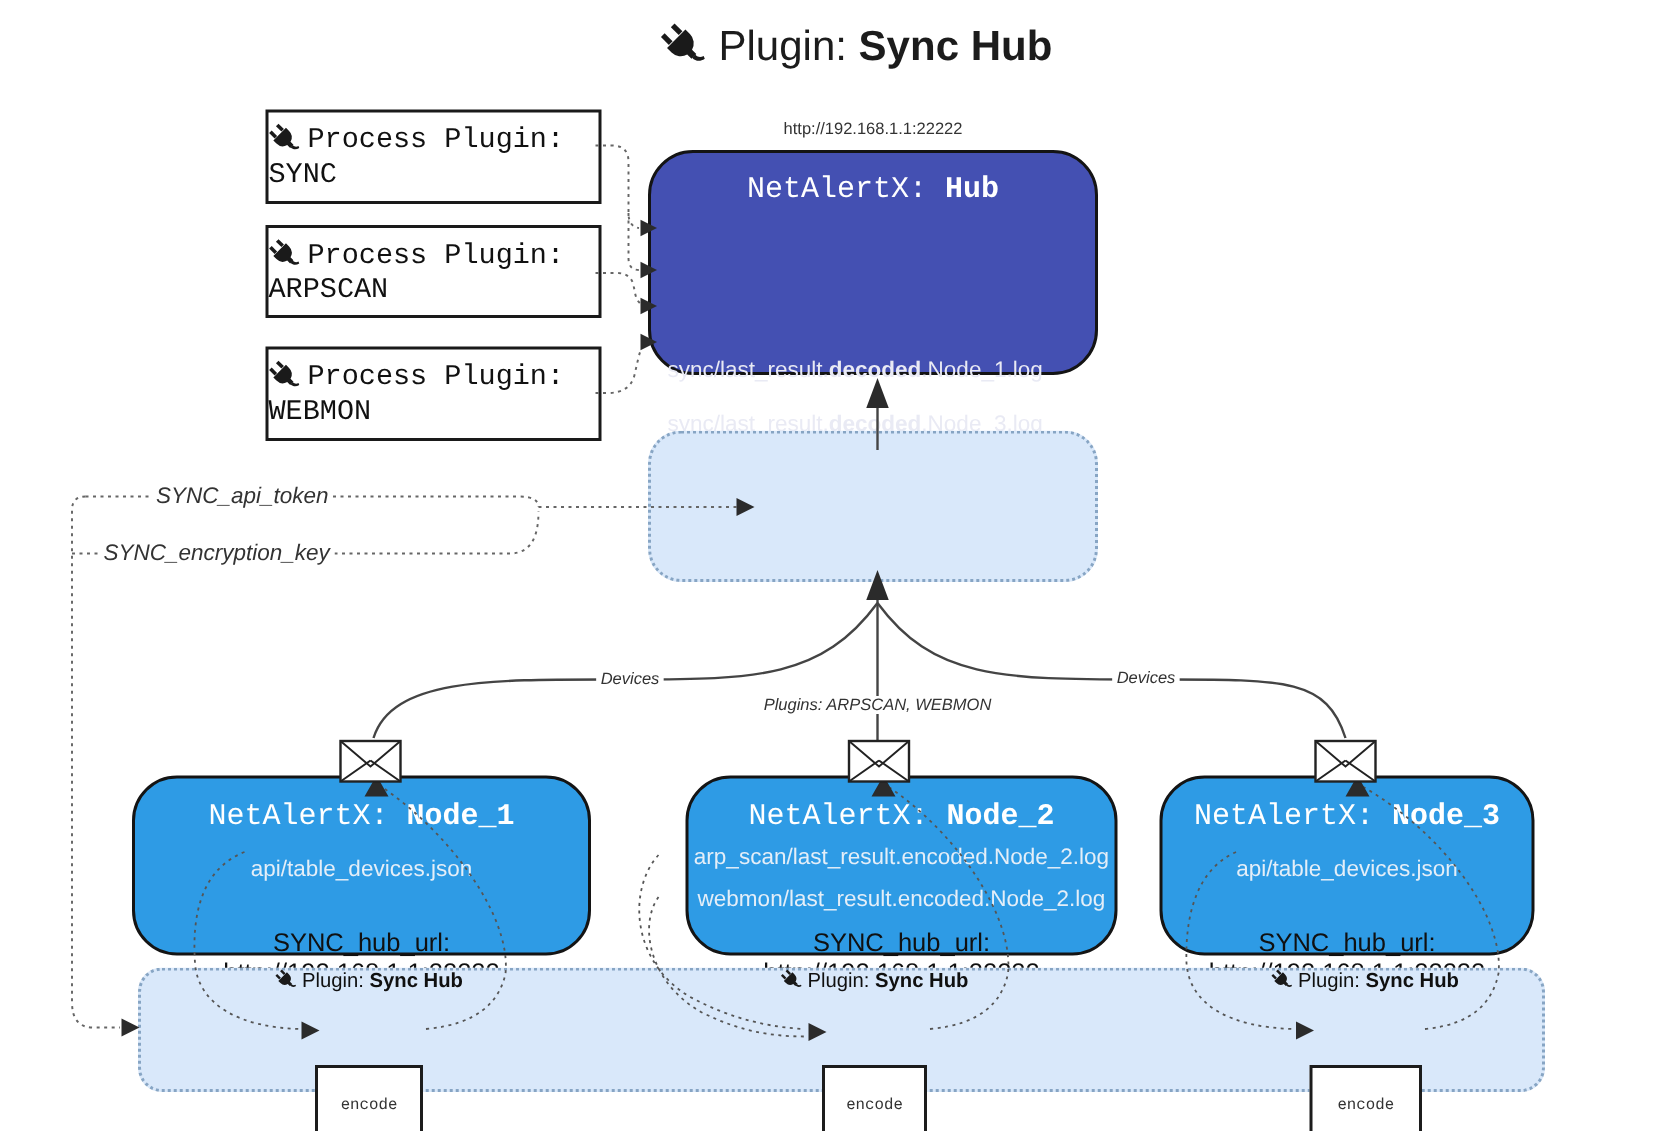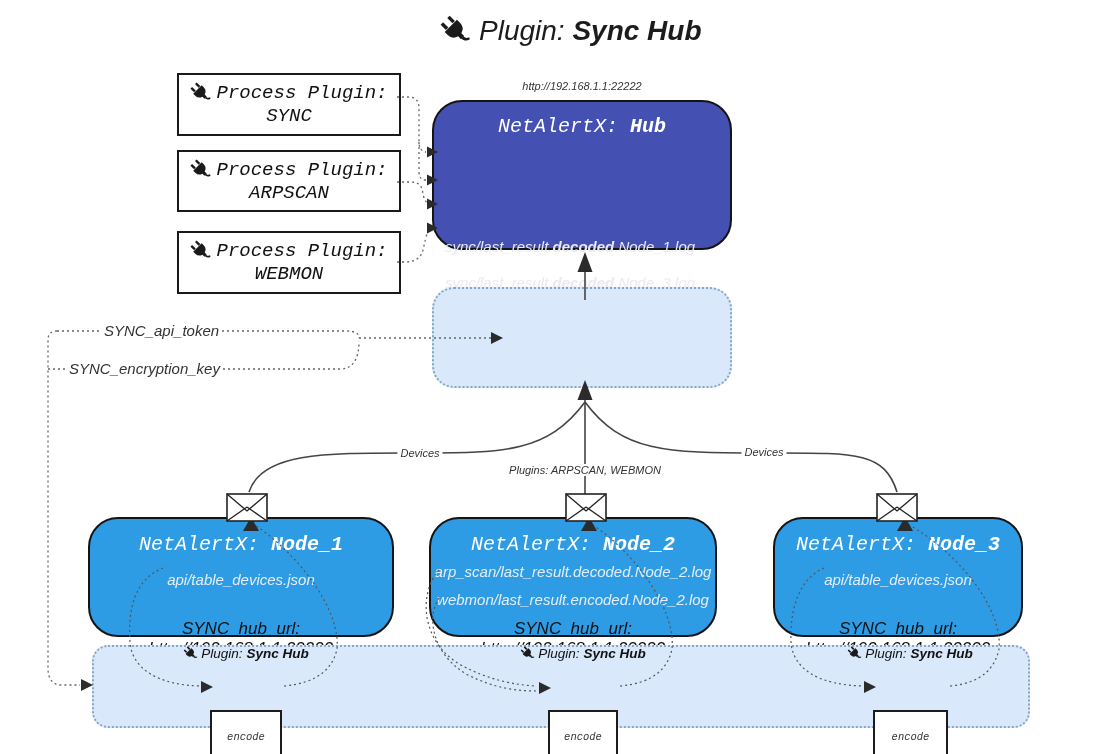--- a/index.html
+++ b/index.html
@@ -5,28 +5,28 @@
   :root{
     --hub_fill:#4450B2; --node_fill:#2E9BE5; --panel_fill:#D9E8FA; --panel_border:#87A5C4;
     --box_border:#141414; --edge_solid:#444444; --edge_dotted:#666666; --ink:#1f1f1f;
   }
   html,body{margin:0;padding:0;background:#fff;}
   .canvas{position:relative;width:1117px;height:754px;background:#fff;overflow:hidden;
           font-family:"Liberation Sans","DejaVu Sans",sans-serif;color:var(--ink);}
   .abs{position:absolute;}
   .mono{font-family:"Liberation Mono","DejaVu Sans Mono",monospace;}
   
-  .boxes{z-index:2;font-style:italic;} #edges{position:absolute;left:0;top:0;z-index:5;pointer-events:none;}
+  .boxes{z-index:2;} #edges{position:absolute;left:0;top:0;z-index:5;pointer-events:none;}
   .floatlabels{z-index:6;}
   
   .title{left:440px;top:15px;display:flex;align-items:center;gap:7px;font-size:28px;color:#1c1c1c;}
   .title b{font-weight:700;}
   
   .proc{left:177px;width:220px;background:#fff;border:2px solid #1a1a1a;display:flex;flex-direction:column;
-        align-items:center;justify-content:center;gap:1px;font-size:19px;color:#111;}
+        justify-content:center;gap:1px;font-size:19px;color:#111;}
   .proc .l1{display:flex;align-items:center;gap:4px;}
   
   .huburl{left:432px;top:80px;width:300px;text-align:center;font-size:11px;color:#333;}
   .hub{left:432px;top:100px;width:300px;height:150px;background:var(--hub_fill);
        border:2px solid var(--box_border);border-radius:30px;box-sizing:border-box;color:#ECEDF6;}
   .hub .htitle{position:absolute;top:13px;left:0;width:100%;text-align:center;font-size:20px;color:#fff;}
   .hubline{position:absolute;left:11px;font-size:15px;white-space:nowrap;color:#E9EAF4;}
   .hubline b{font-weight:700;}
   
   .panel{background:var(--panel_fill);border:2px dotted var(--panel_border);box-sizing:border-box;}
@@ -197,23 +197,23 @@
   <div class="abs linelabel floatlabels" style="left:66px;top:360px;">SYNC_encryption_key</div>
   <div class="abs linelabel small floatlabels" style="left:420px;top:453px;">Devices</div>
   <div class="abs linelabel small floatlabels" style="left:764px;top:452px;">Devices</div>
   <div class="abs linelabel small floatlabels" style="left:585px;top:470px;">Plugins: ARPSCAN, WEBMON</div>
 
   <div class="abs node boxes" style="left:88px;width:306px;">
     <div class="ntitle mono"><span>NetAlertX:</span> <b>Node_1</b></div>
     <div class="nfile" style="top:52px;">api/table_devices.json</div>
     <div class="nurl">SYNC_hub_url: http://192.168.1.1:22222</div>
   </div>
-  <div class="abs node boxes" style="left:429px;width:288px;padding-left:38px;">
+  <div class="abs node boxes" style="left:457px;width:288px;padding-left:38px;">
     <div class="ntitle mono"><span>NetAlertX:</span> <b>Node_2</b></div>
-    <div class="nfile" style="top:44px;">arp_scan/last_result.decoded.Node_2.log</div>
+    <div class="nfile" style="top:44px;">arp_scan/last_result.encoded.Node_2.log</div>
     <div class="nfile" style="top:72px;">webmon/last_result.encoded.Node_2.log</div>
     <div class="nurl">SYNC_hub_url: http://192.168.1.1:22222</div>
   </div>
   <div class="abs node boxes" style="left:773px;width:250px;">
     <div class="ntitle mono"><span>NetAlertX:</span> <b>Node_3</b></div>
     <div class="nfile" style="top:52px;">api/table_devices.json</div>
     <div class="nurl">SYNC_hub_url: http://192.168.1.1:22222</div>
   </div>
 
   <div class="abs panel band boxes"></div>

